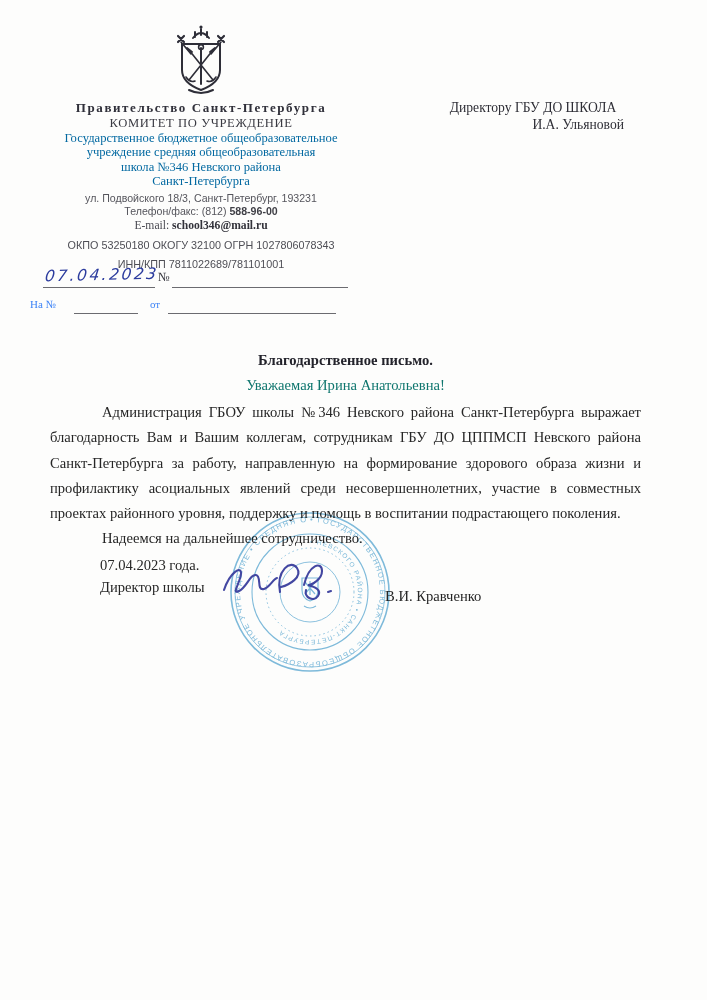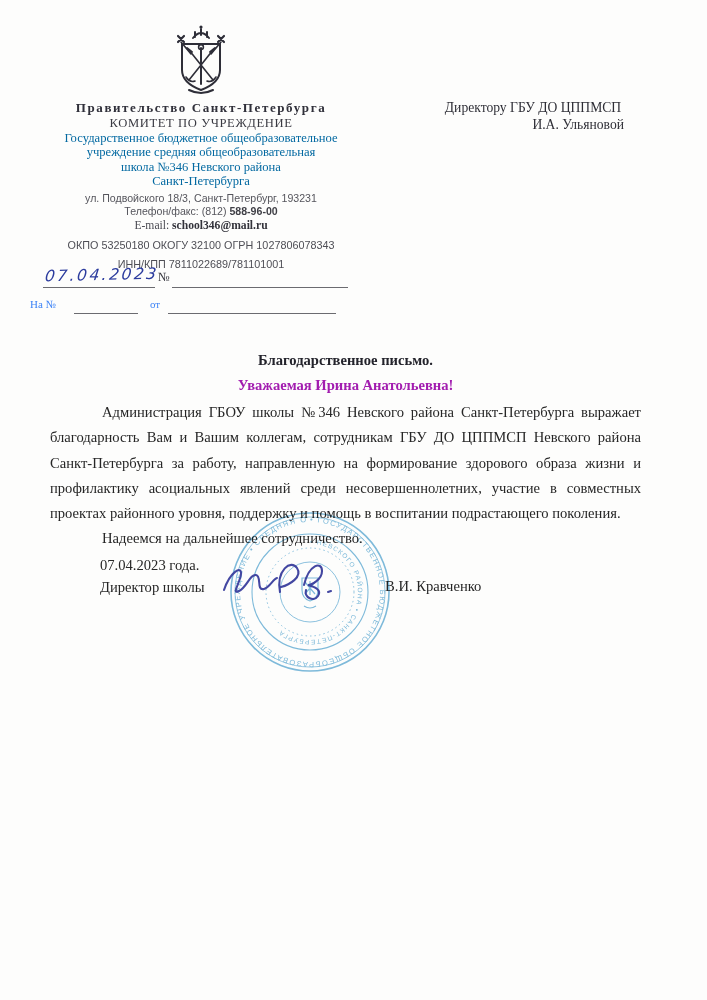--- a/index.html
+++ b/index.html
@@ -35,27 +35,27 @@
 
   
   .addressee{position:absolute;left:400px;top:99px;width:266px;font-size:13.6px;
              color:#2e2e36;line-height:17.2px;}
   .addressee .c{display:block;text-align:center;}
   .addressee .r{display:block;text-align:right;padding-right:42px;}
 
   
   .letter{position:absolute;left:50px;top:351px;width:591px;font-size:14.6px;color:#262626;}
   .letter .title{text-align:center;font-weight:bold;line-height:18px;margin:0 0 7px 0;color:#23232b;}
-  .letter .salut{text-align:center;font-weight:bold;line-height:18px;margin:0 0 6px 0;color:#a21caf;}
+  .letter .salut{text-align:center;font-weight:normal;line-height:18px;margin:0 0 6px 0;color:#0f766e;}
   .letter .para{margin:0;text-align:justify;text-indent:52px;line-height:25.3px;}
   .letter .closing{margin:0;text-indent:52px;line-height:25.3px;}
   .letter .dateline{margin:3px 0 0 0;padding-left:50px;line-height:21px;}
   .signrow{position:relative;height:46px;}
   .signrow .pos{position:absolute;left:50px;top:1px;line-height:21px;}
-  .signrow .name{position:absolute;left:335px;top:0;line-height:21px;}
+  .signrow .name{position:absolute;left:335px;top:10px;line-height:21px;}
 
   
   .stamp{position:absolute;left:228px;top:510px;mix-blend-mode:multiply;opacity:.92;}
   .signature{position:absolute;left:218px;top:552px;}
 </style>
 </head>
 <body>
 
 <div class="page">
 
@@ -101,21 +101,21 @@
     <span class="ul2"></span>
   </div>
   <div class="refrow2">
     <span class="na">На №</span>
     <span class="ul1"></span>
     <span class="ot">от</span>
     <span class="ul2"></span>
   </div>
 
   <div class="addressee">
-    <span class="c">Директору ГБУ ДО ЦППМСП</span>
+    <span class="c">Директору ГБУ ДО ШКОЛА</span>
     <span class="r">И.А. Ульяновой</span>
   </div>
 
   <div class="letter">
     <p class="title">Благодарственное письмо.</p>
     <p class="salut">Уважаемая Ирина Анатольевна!</p>
     <p class="para">Администрация ГБОУ школы №346 Невского района Санкт-Петербурга выражает благодарность Вам и Вашим коллегам, сотрудникам ГБУ ДО ЦППМСП Невского района Санкт-Петербурга за работу, направленную на формирование здорового образа жизни и профилактику асоциальных явлений среди несовершеннолетних, участие в совместных проектах районного уровня, поддержку и помощь в воспитании подрастающего поколения.</p>
     <p class="closing">Надеемся на дальнейшее сотрудничество.</p>
     <p class="dateline">07.04.2023 года.</p>
     <div class="signrow">

